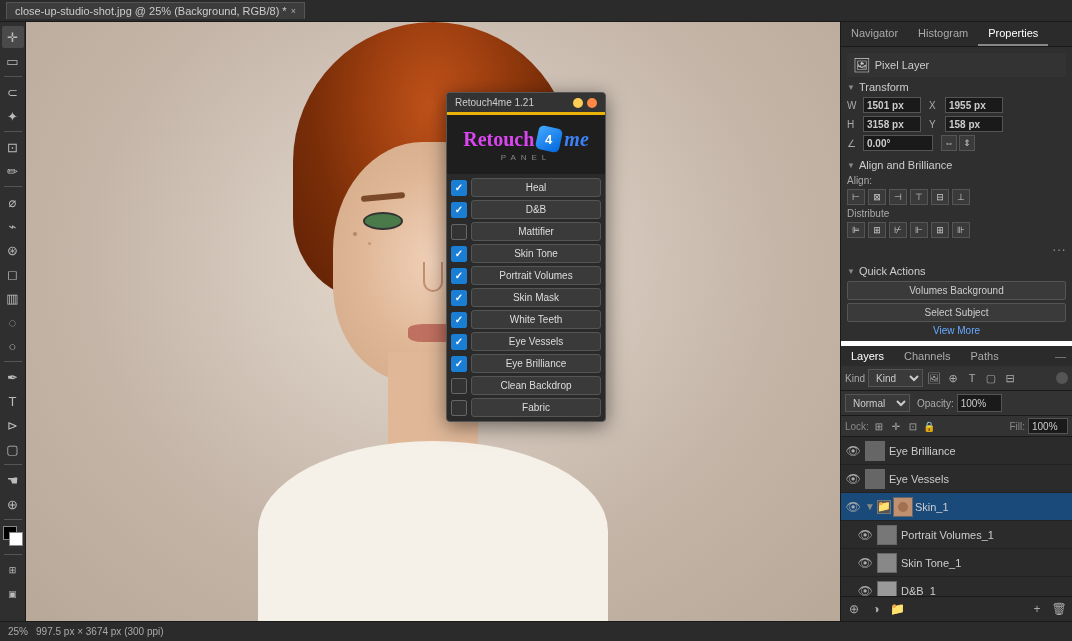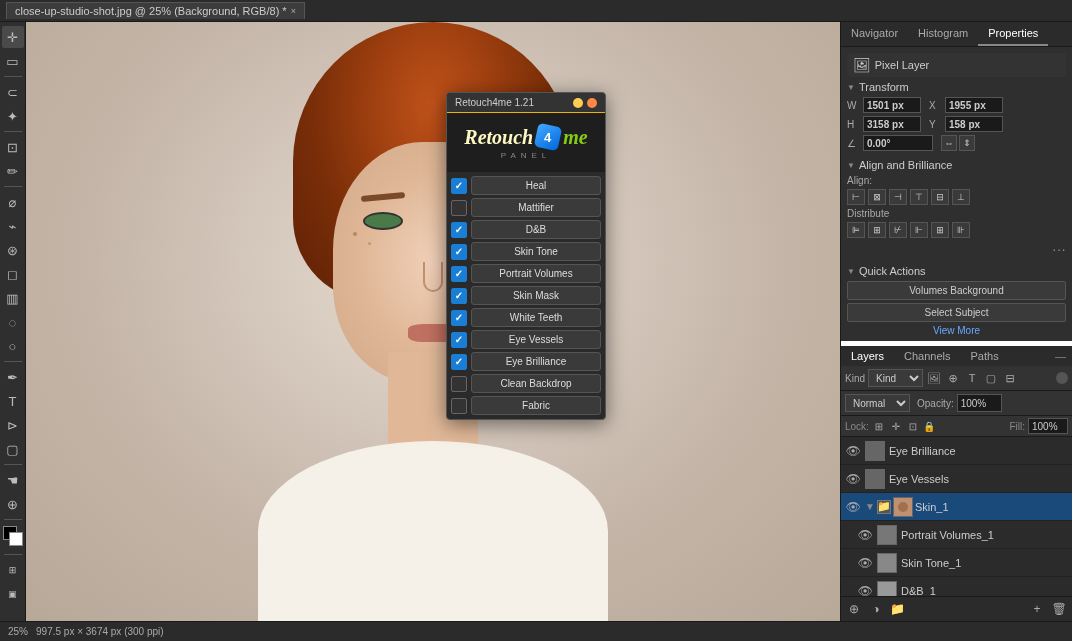--- a/index.html
+++ b/index.html
@@ -142,21 +142,21 @@
       border: 1px solid #555;
       border-radius: 4px;
       box-shadow: 0 4px 20px rgba(0,0,0,0.5);
     }
     .retouch-header {
       background: #333;
       padding: 4px 8px;
       display: flex;
       align-items: center;
       justify-content: space-between;
-      border-bottom: 1px solid #eab308;
+      border-bottom: 3px solid #eab308;
       border-radius: 4px 4px 0 0;
     }
     .retouch-title {
       font-size: 10px;
       color: #ccc;
     }
     .retouch-close-btns {
       display: flex;
       gap: 4px;
     }
@@ -636,42 +636,42 @@
       <div class="retouch-header">
         <span class="retouch-title">Retouch4me 1.21</span>
         <div class="retouch-close-btns">
           <div class="rc-btn" style="background:#fc5"></div>
           <div class="rc-btn" style="background:#f84"></div>
         </div>
       </div>
       <div class="retouch-logo-area">
         <div style="text-align:center;">
           <div style="display:flex; align-items:center; justify-content:center; gap:3px;">
-            <span style="font-size:20px; font-style:italic; font-family:Georgia,serif; color:#fef9c3; font-weight:bold;">Retouch</span>
+            <span style="font-size:20px; font-family:Georgia,serif; color:#d946ef; font-weight:bold;">Retouch</span>
             <div style="width:24px; height:24px; background:linear-gradient(135deg,#4af,#06d); border-radius:5px; transform:rotate(12deg); display:flex; align-items:center; justify-content:center;">
               <span style="color:white; font-size:13px; font-weight:bold; transform:rotate(-12deg);">4</span>
             </div>
-            <span style="font-size:20px; font-style:italic; font-family:Georgia,serif; color:#84cc16; font-weight:bold;">me</span>
+            <span style="font-size:20px; font-style:italic; font-family:Georgia,serif; color:#3b82f6; font-weight:bold;">me</span>
           </div>
           <div style="font-size:8px; color:#888; letter-spacing:5px; margin-top:2px;">PANEL</div>
         </div>
       </div>
       <div class="retouch-items">
 
       <div class="retouch-row">
             <div class="retouch-checkbox checked"></div>
             <div class="retouch-item-btn">Heal</div>
           </div>
           <div class="retouch-row">
+            <div class="retouch-checkbox checked"></div>
+            <div class="retouch-item-btn">D&amp;B</div>
+          </div>
+          <div class="retouch-row">
             <div class="retouch-checkbox"></div>
             <div class="retouch-item-btn">Mattifier</div>
-          </div>
-          <div class="retouch-row">
-            <div class="retouch-checkbox checked"></div>
-            <div class="retouch-item-btn">D&amp;B</div>
           </div>
           <div class="retouch-row">
             <div class="retouch-checkbox checked"></div>
             <div class="retouch-item-btn">Skin Tone</div>
           </div>
           <div class="retouch-row">
             <div class="retouch-checkbox checked"></div>
             <div class="retouch-item-btn">Portrait Volumes</div>
           </div>
           <div class="retouch-row">

